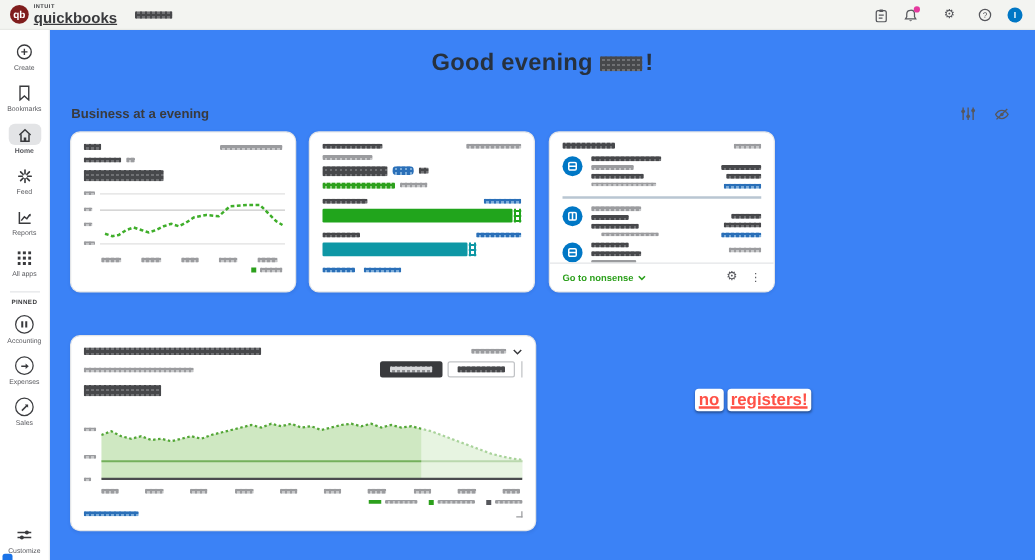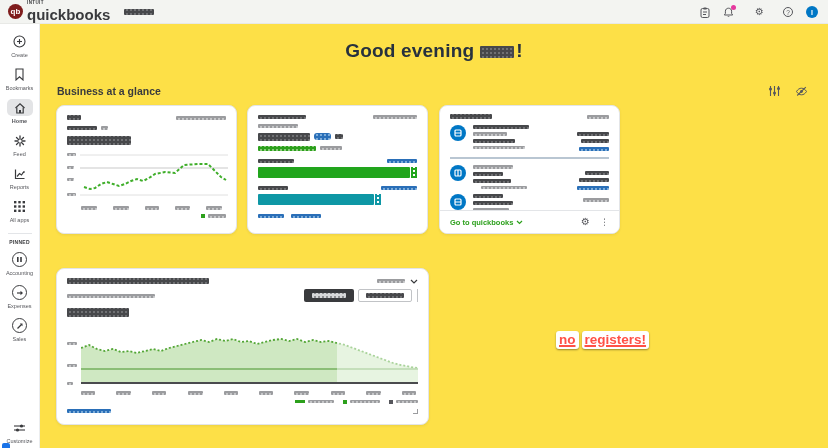--- a/index.html
+++ b/index.html
@@ -20,21 +20,21 @@
   .sp { flex:1; }
 
   
   .topbar { position:absolute; left:0; top:0; width:828px; height:24px;
     background:#f3f4f1; border-bottom:1px solid #e8e9e6; z-index:10; display:flex; align-items:center; }
   .brand { display:flex; align-items:center; margin-left:8px; }
   .qb-badge { width:15px; height:15px; border-radius:50%; background:#7f1d1d; color:#fff;
     font-size:8px; font-weight:bold; display:flex; align-items:center; justify-content:center; }
   .brand-text { margin-left:4px; line-height:1; }
   .brand-intuit { font-size:4.5px; font-weight:bold; letter-spacing:.4px; color:#393a3d; }
-  .brand-product { font-size:15px; font-weight:bold; color:#393a3d; margin-top:1px; }
+  .brand-product { font-size:12px; font-weight:bold; color:#393a3d; margin-top:1px;text-decoration:underline; }
   .company-rd { margin-left:14px; }
   .searchwrap { position:absolute; left:50%; top:4px; transform:translateX(-50%);
     width:292px; height:16px; }
   .searchwrap svg { position:absolute; left:6px; top:3.5px; }
   .search-input { width:100%; height:16px; border:1px solid #aeb0b4; border-radius:9px;
     background:#fff; font-size:7.5px; padding:0 8px 0 18px; color:#393a3d; outline:none;
     font-family:"Liberation Sans", sans-serif; }
   .search-input::placeholder { color:#73747a; }
   .top-icons { position:absolute; right:10px; top:0; height:24px; display:flex; align-items:center; gap:13px; }
   .tico { position:relative; display:flex; align-items:center; justify-content:center; cursor:pointer; }
@@ -51,21 +51,21 @@
   .nav-item { width:100%; display:flex; flex-direction:column; align-items:center; margin-bottom:8px; cursor:pointer; }
   .icon-wrap { width:26px; height:17px; border-radius:5px; display:flex; align-items:center; justify-content:center; }
   .icon-wrap.active { background:#e3e4e6; }
   .nav-label { font-size:5.5px; color:#56575c; margin-top:2px; }
   .side-div { width:24px; border-top:1px solid #e3e5e8; margin:2px 0 5px; }
   .pinned-label { font-size:5px; font-weight:bold; letter-spacing:.3px; color:#393a3d; margin-bottom:6px; }
   .pin-circ { width:15px; height:15px; border:1.2px solid #3c3d40; border-radius:50%;
     display:flex; align-items:center; justify-content:center; }
 
   
-  .main { position:absolute; left:40px; top:24px; right:0; bottom:0; background:#fde047; }
+  .main { position:absolute; left:40px; top:24px; right:0; bottom:0; background:#3b82f6; }
   .greeting { position:absolute; top:16px; left:0; right:0; text-align:center;
     font-size:19px; font-weight:bold; color:#27313e; letter-spacing:.2px; }
   .greeting .rd { height:12px; width:34px; margin:0 2px 0 6px; }
   .section-row { position:absolute; left:17px; right:20px; top:61px; display:flex; align-items:center; }
   .section-title { font-size:10.5px; font-weight:bold; color:#393a3d; }
   .sec-icons { display:flex; gap:14px; align-items:center; }
 
   .card { position:absolute; background:#fff; border:1px solid #e3e5e8; border-radius:8px;
     box-shadow:0 1px 3px rgba(0,0,0,.07); padding:9px 10px; overflow:hidden; }
   .c1 { left:16px; top:81px; width:181px; height:129px; }
@@ -104,21 +104,21 @@
   .xlabels { display:flex; justify-content:space-between; margin:3px 2px 0 14px; }
   .legend-row { display:flex; justify-content:flex-end; align-items:center; gap:9px; margin-top:5px; }
   .leg-item { display:flex; align-items:center; gap:3px; }
   .sq { width:4px; height:4px; display:inline-block; }
 
   
   .sticker { position:absolute; left:516px; top:287px; font-size:13.5px; font-weight:bold;
     color:#ff5147; white-space:nowrap; }
   .sticker .chip { background:#fff; border-radius:3px; padding:1px 3px 2px;
     box-shadow:0 1px 2px rgba(0,0,0,.4); text-decoration:underline;
-    text-decoration-thickness:1.5px; display:inline-block;margin-top:20px; }
+    text-decoration-thickness:1.5px; display:inline-block; }
   .sticker .chip + .chip { margin-left:3px; }
 
   .chat-frag { position:absolute; left:2px; bottom:0px; width:8px; height:5px;
     background:#1a73e8; border-radius:2px 2px 0 0; z-index:11; }
   .corner-mark { width:5px; height:5px; border-right:1.5px solid #9b9c9f; border-bottom:1.5px solid #9b9c9f; }
 </style>
 </head>
 <body>
 
 <div class="topbar">
@@ -280,21 +280,21 @@
       </div>
     <div class="nav-label">Customize</div>
   </div>
 </div>
 
 <div class="main">
 
   <div class="greeting"><span>Good evening</span><span class="rd"></span><span>!</span></div>
 
   <div class="section-row">
-    <div class="section-title">Business at a glance</div>
+    <div class="section-title">Business at a evening</div>
     <div class="sp"></div>
     <div class="sec-icons">
       <svg width="13" height="12" viewBox="0 0 13 12">
           <g stroke="#56575c" stroke-width="1.1">
             <line x1="2.5" y1="1" x2="2.5" y2="11"></line>
             <line x1="6.5" y1="1" x2="6.5" y2="11"></line>
             <line x1="10.5" y1="1" x2="10.5" y2="11"></line>
           </g>
           <g fill="#56575c">
             <circle cx="2.5" cy="4" r="1.5"></circle>
@@ -453,21 +453,21 @@
           <span class="rd rd-gray" style="width:36px;height:3.5px;display:block;margin-top:3px;"></span>
         </div>
         <div class="acct-amts">
           <span class="rd rd-gray" style="width:26px;height:4px;margin-top:4px;"></span>
         </div>
       </div>
     </div>
 
     <div class="c3-footer">
       <div class="goto-link">
-        <span>Go to quickbooks</span>
+        <span>Go to nonsense</span>
         <svg width="7" height="5" viewBox="0 0 7 5">
             <path d="M1 1l2.5 2.5L6 1" fill="none" stroke="#2ca01c" stroke-width="1.2"></path>
           </svg>
       </div>
       <span class="sp"></span>
       <span class="gear-g" style="margin-right:10px;">⚙</span>
       <span class="dots3">⋮</span>
     </div>
   </div>
 

